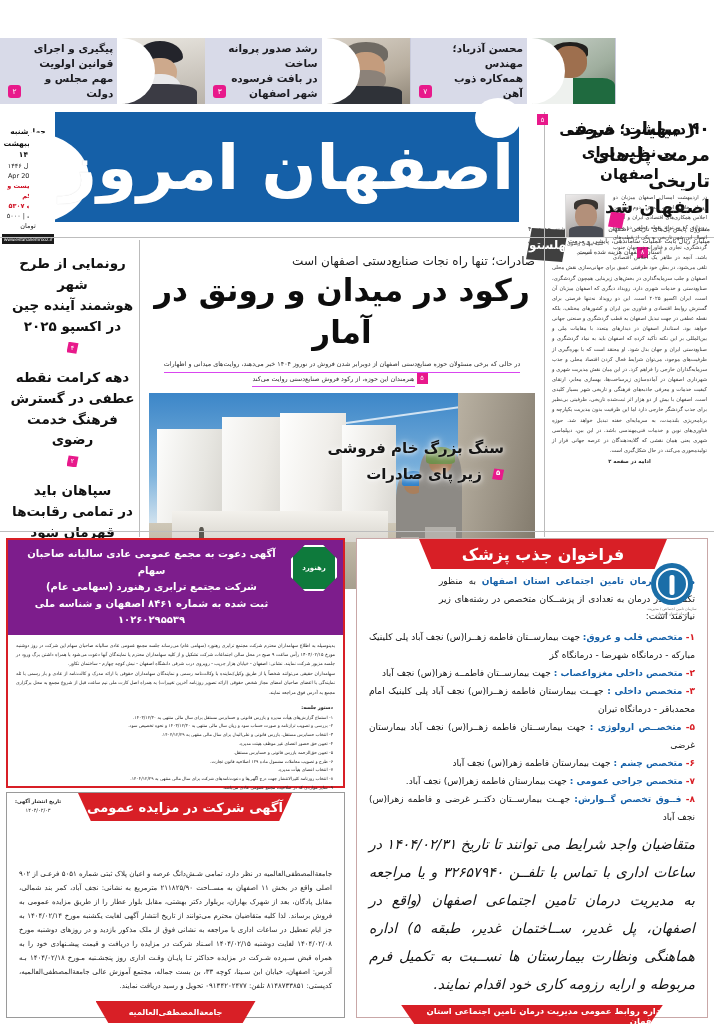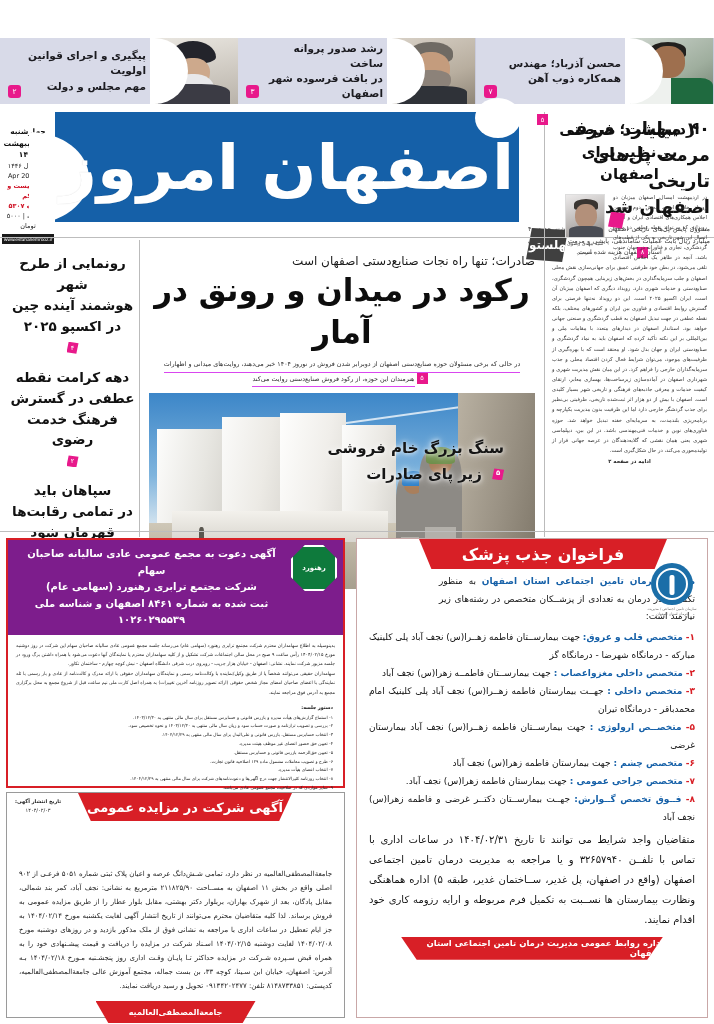--- a/index.html
+++ b/index.html
@@ -7,21 +7,21 @@
   html, body {
     width: 714px; height: 1024px;
     background: #ffffff;
     font-family: "DejaVu Sans", "Liberation Sans", sans-serif;
     overflow: hidden;
   }
   .page { position: relative; width: 714px; height: 1024px; background:#fff; }
 
   
   .teaser-bar {
-    position: absolute; top: 38px; left: 0; width: 714px; height: 66px;
+    position: absolute; top: 38px; left: 0; width: 616px; height: 66px;
     background: #d8dae8; display: flex; flex-direction: row-reverse;
   }
   .teaser {
     position: relative; flex: 1 1 33.33%; height: 66px; overflow: hidden;
     display: flex; align-items: center; justify-content: flex-start;
   }
   .teaser + .teaser { border-right: 1px solid #c9cbdc; }
   .teaser-photo {
     position: absolute; top: 0; right: 0; width: 88px; height: 66px;
     overflow: hidden;
@@ -302,21 +302,21 @@
   .tamin-logo .mark::after {
     content:""; position:absolute; left:50%; top:12px; width:5px; height:20px;
     background:#fff; transform:translateX(-50%); border-radius:2px;
   }
   .tamin-logo .cap { font-size:3.6px; color:#6a6a6a; line-height:1.5; margin-top:2px; }
   .ad-dr-body { padding: 2px 12px 0 82px; font-size:9px; line-height:1.95; color:#111; text-align:justify; }
   .ad-dr-list { padding: 2px 12px 0 12px; font-size:9px; line-height:2.0; color:#111; }
   .ad-dr-list .row { text-align:justify; }
   .ad-dr-list .spec { color:#1560a8; font-weight:700; }
   .ad-dr-list .num { color:#d81f26; font-weight:700; }
-  .ad-dr-note { padding: 4px 12px 0 12px; font-size:10px; line-height:2.0; color:#111; text-align:justify; }
+  .ad-dr-note { padding: 4px 12px 0 12px; font-size:14px; line-height:2.0; color:#111; text-align:justify;font-style:italic; }
   .ad-dr-foot {
     margin: 7px auto 0 auto; width:262px; height:23px; background:#d81f26; color:#fff;
     display:flex; align-items:center; justify-content:center; font-size:8.5px; font-weight:700;
     clip-path: polygon(0 0, 100% 0, 94% 100%, 6% 100%);
   }
 
   .hr-full { position:absolute; left:0; right:0; height:1px; background:#bdbdbd; }
 </style>
 </head>
 <body>

